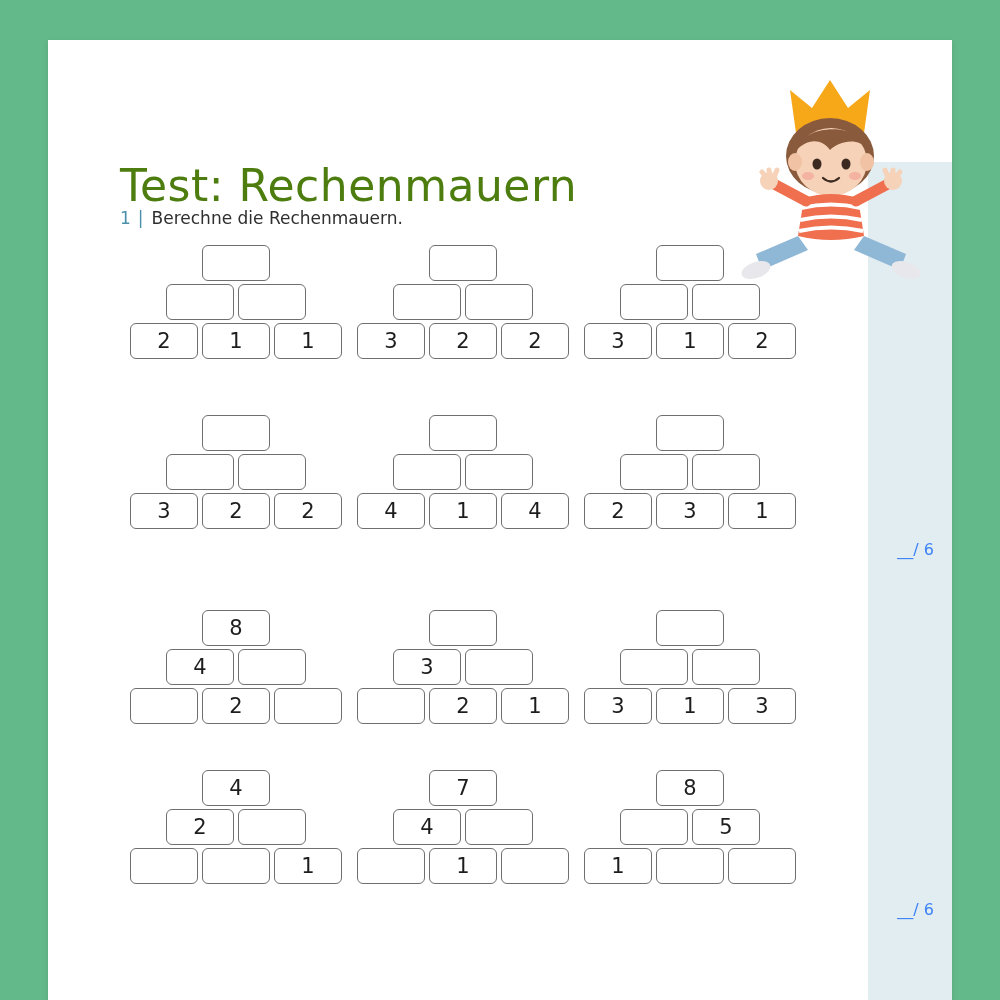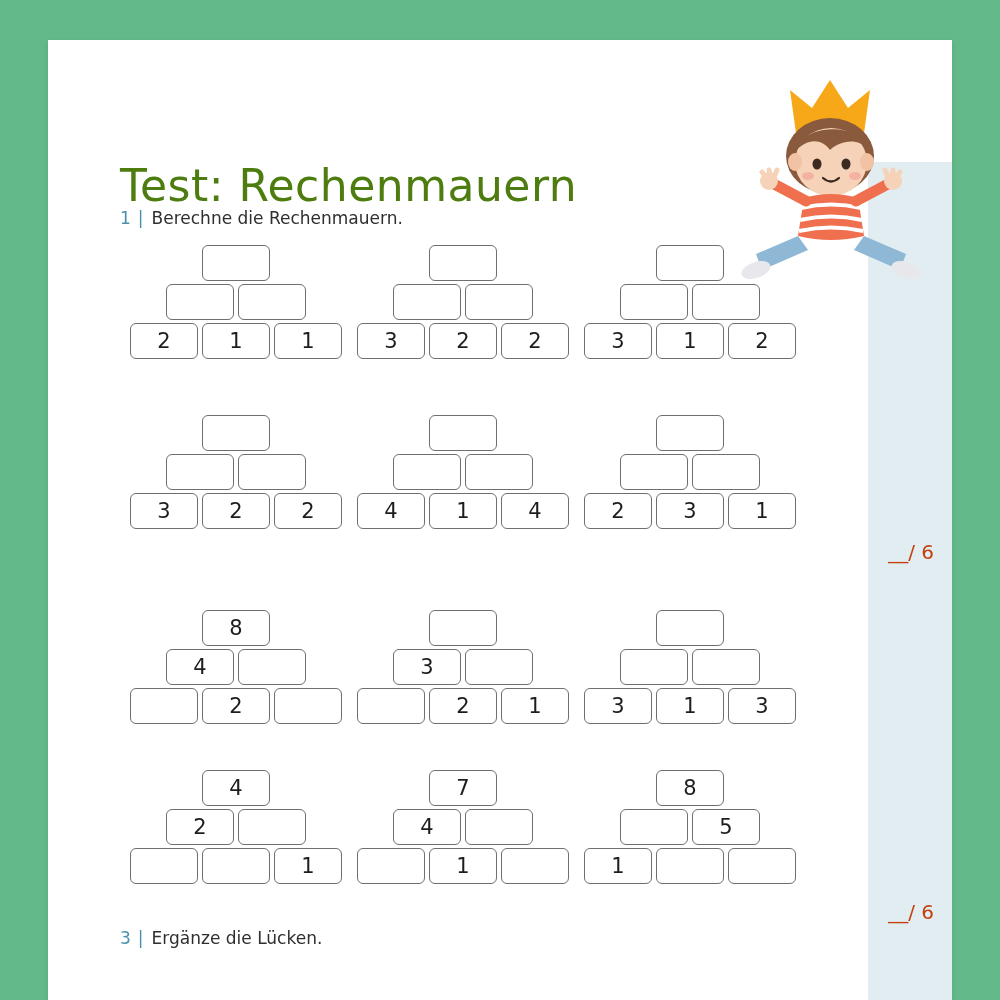--- a/index.html
+++ b/index.html
@@ -71,22 +71,22 @@
     display: flex;
     align-items: center;
     justify-content: center;
     font-size: 21px;
     color: #1d1d1d;
     box-sizing: border-box;
   }
   .score {
     position: absolute;
     right: 18px;
-    font-size: 20px;
-    color: #c2410c;
+    font-size: 16px;
+    color: #3b82f6;
     white-space: nowrap;
     margin-left: 24px;
   }
   .score .line {
     letter-spacing: 0px;
   }
   .mascot {
     position: absolute;
     left: 690px;
     top: 18px;
@@ -289,23 +289,20 @@
       <div class="brick">1</div>
       <div class="brick"></div>
       <div class="brick"></div>
     </div>
   </div>
 
   <div class="score" style="top:860px;">
     <span class="line">__</span><span>/</span>&nbsp;<span>6</span>
   </div>
 
-  <div class="task" style="left:72px; top:888px;">
-    <span class="num">3</span><span class="bar">|</span><span>Ergänze die Lücken.</span>
-  </div>
 
   <div class="mascot">
     <svg width="185" height="230" viewBox="0 0 185 230" xmlns="http://www.w3.org/2000/svg">
 
       <path d="M58 75 L52 32 L74 50 L92 22 L110 50 L132 32 L126 75 Z" fill="#f6a818"></path>
 
       <ellipse cx="92" cy="98" rx="44" ry="38" fill="#8a5a3c"></ellipse>
 
       <ellipse cx="93" cy="104" rx="36" ry="34" fill="#f6d2b8"></ellipse>
 

